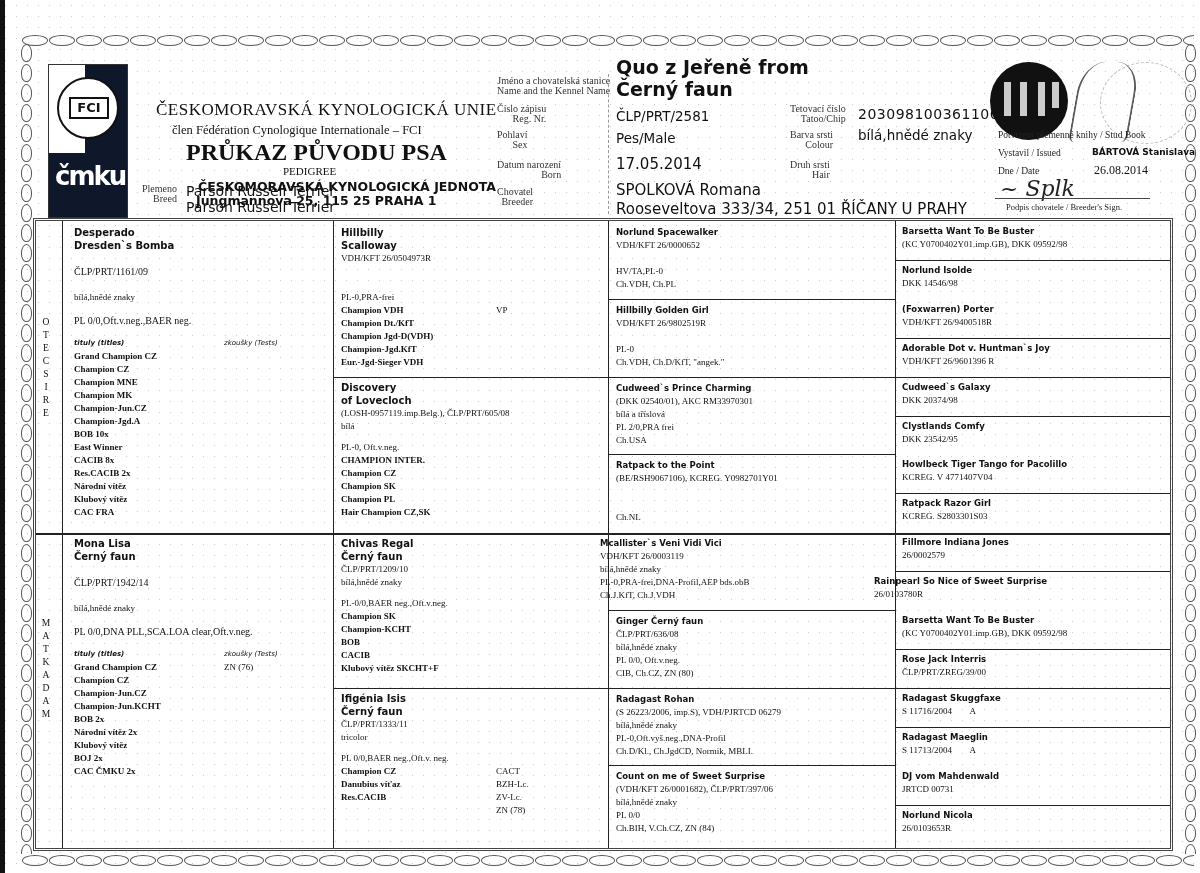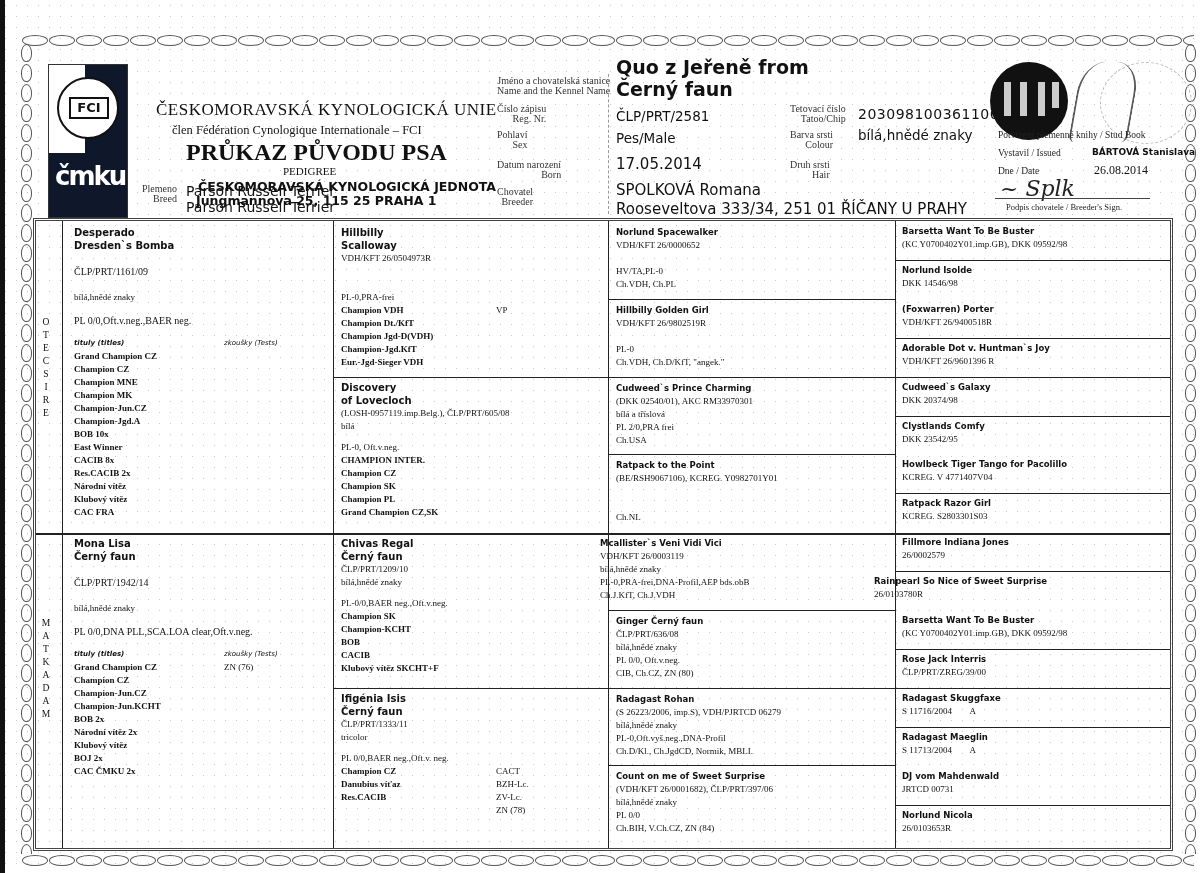--- a/index.html
+++ b/index.html
@@ -483,21 +483,21 @@
       </div>
       <div class="two">
         <span class="row" style="width: 155px;">Champion SK</span>
         <span class="row"></span>
       </div>
       <div class="two">
         <span class="row" style="width: 155px;">Champion PL</span>
         <span class="row"></span>
       </div>
       <div class="two">
-        <span class="row" style="width: 155px;">Grand Champion CZ,SK</span>
+        <span class="row" style="width: 155px;">Hair Champion CZ,SK</span>
         <span class="row"></span>
       </div>
     </div>
     <div class="cell" style="left: 341px; top: 537px; width: 262px;">
       <div class="bname">Chivas Regal</div>
       <div class="bname">Černý faun</div>
       <div class="row">ČLP/PRT/1209/10</div>
       <div class="row" style="min-height: 13px;">bílá,hnědé znaky</div>
       <div style="height: 8px;"></div>
       <div class="row">PL-0/0,BAER neg.,Oft.v.neg.</div>

